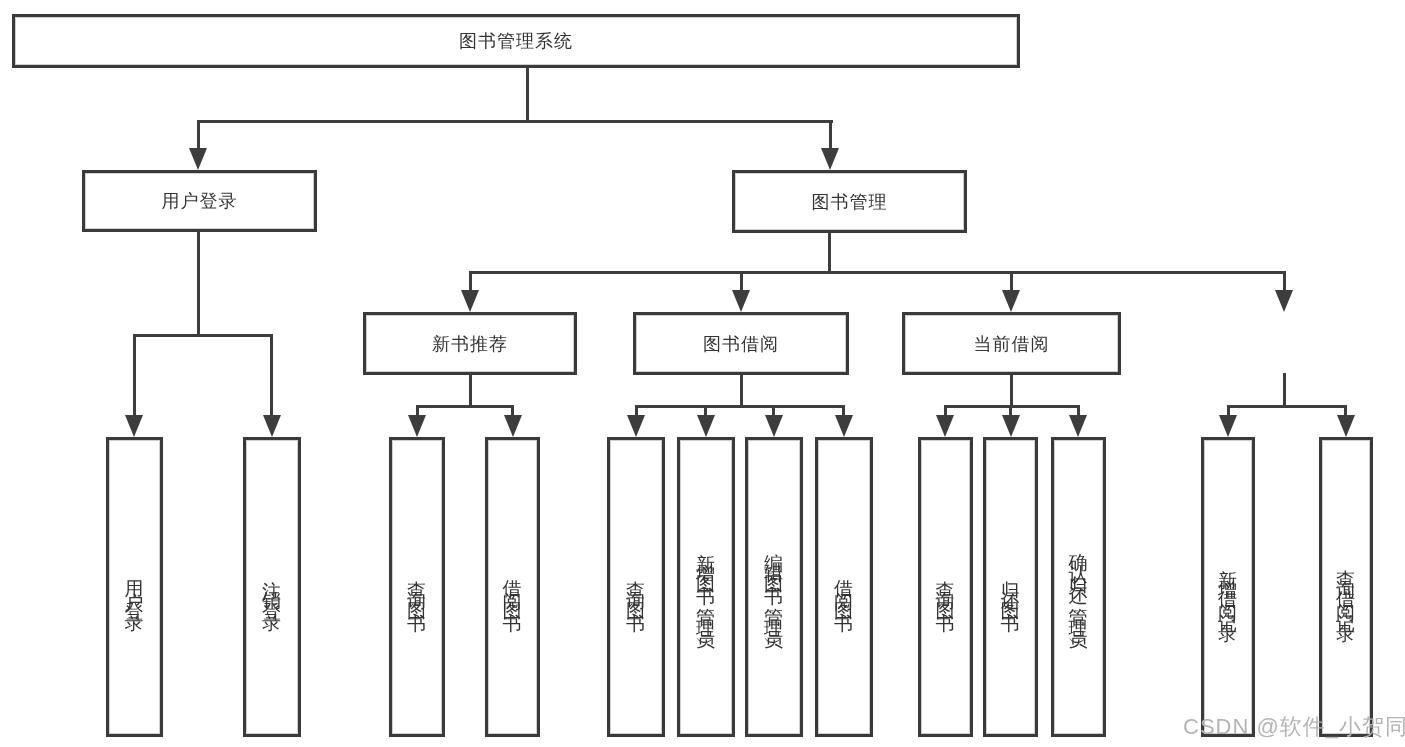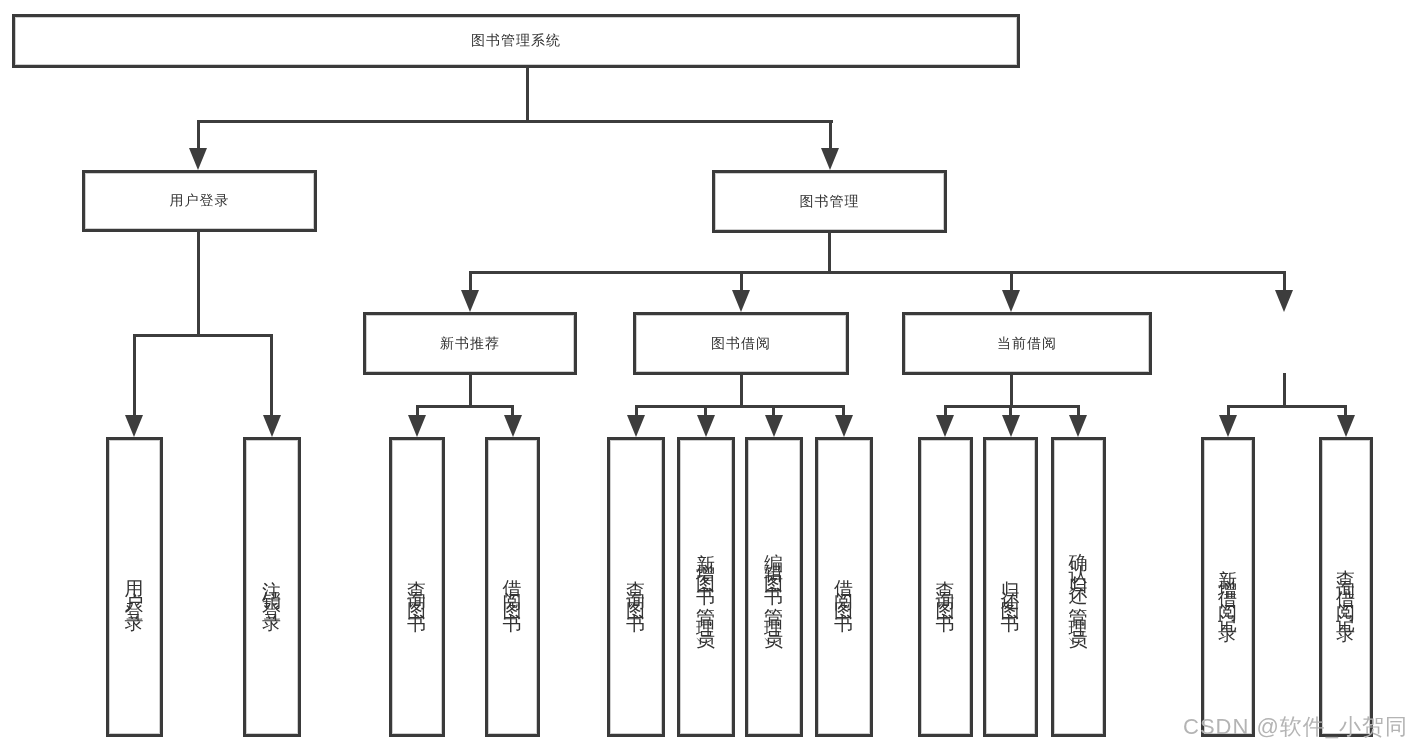--- a/index.html
+++ b/index.html
@@ -5,21 +5,21 @@
   html,body{margin:0;padding:0;background:#ffffff;}
   .stage{
     position:relative;width:1405px;height:747px;background:#ffffff;overflow:hidden;
     font-family:"Liberation Sans","DejaVu Sans",sans-serif;color:#333333;
   }
   .box{
     position:absolute;box-sizing:border-box;background:#ffffff;
     border:3px solid #3a3a3a;display:flex;align-items:center;justify-content:center;
     box-shadow:inset 0 0 0 1px #cfcfcf;
   }
-  .lvl{font-size:14px;letter-spacing:1px;font-family:Liberation Mono, monospace;}
+  .lvl{font-size:18px;letter-spacing:1px;font-family:Liberation Mono, monospace;}
   .leaf{height:300px;}
   .vt{
     writing-mode:vertical-rl;text-orientation:mixed;
     font-size:19px;letter-spacing:11px;line-height:1;
   }
   .hl{position:absolute;height:3px;background:#3d3d3d;}
   .vl{position:absolute;width:3px;background:#3d3d3d;}
   .arw{
     position:absolute;width:0;height:0;
     border-left:9px solid transparent;border-right:9px solid transparent;
@@ -42,21 +42,21 @@
   <div class="vl" style="left:526px;top:66px;height:56px"></div>
   <div class="hl" style="left:197px;top:120px;width:636px"></div>
   <div class="vl" style="left:197px;top:120px;height:32px"></div>
   <div class="arw" style="left:189px;top:148px"></div>
   <div class="vl" style="left:829px;top:120px;height:32px"></div>
   <div class="arw" style="left:821px;top:148px"></div>
 
   <div class="box lvl" style="left:82px;top:170px;width:235px;height:62px">
     <span>用户登录</span>
   </div>
-  <div class="box lvl" style="left:712px;top:170px;width:235px;height:63px">
+  <div class="box lvl" style="left:732px;top:170px;width:235px;height:63px">
     <span>图书管理</span>
   </div>
 
   <div class="vl" style="left:197px;top:230px;height:106px"></div>
   <div class="hl" style="left:133px;top:334px;width:140px"></div>
   <div class="vl" style="left:133px;top:334px;height:86px"></div>
   <div class="arw" style="left:125px;top:415px"></div>
   <div class="vl" style="left:270px;top:334px;height:86px"></div>
   <div class="arw" style="left:263px;top:415px"></div>
 
@@ -70,21 +70,21 @@
   <div class="arw" style="left:1002px;top:290px"></div>
   <div class="vl" style="left:1283px;top:271px;height:24px"></div>
   <div class="arw" style="left:1275px;top:290px"></div>
 
   <div class="box lvl" style="left:363px;top:312px;width:214px;height:63px">
     <span>新书推荐</span>
   </div>
   <div class="box lvl" style="left:633px;top:312px;width:216px;height:63px">
     <span>图书借阅</span>
   </div>
-  <div class="box lvl" style="left:902px;top:312px;width:250px;height:63px">
+  <div class="box lvl" style="left:902px;top:312px;width:219px;height:63px">
     <span>当前借阅</span>
   </div>
 
   <div class="vl" style="left:469px;top:373px;height:34px"></div>
   <div class="hl" style="left:416px;top:405px;width:98px"></div>
   <div class="vl" style="left:416px;top:405px;height:14px"></div>
   <div class="arw" style="left:408px;top:415px"></div>
   <div class="vl" style="left:511px;top:405px;height:14px"></div>
   <div class="arw" style="left:504px;top:415px"></div>
 

